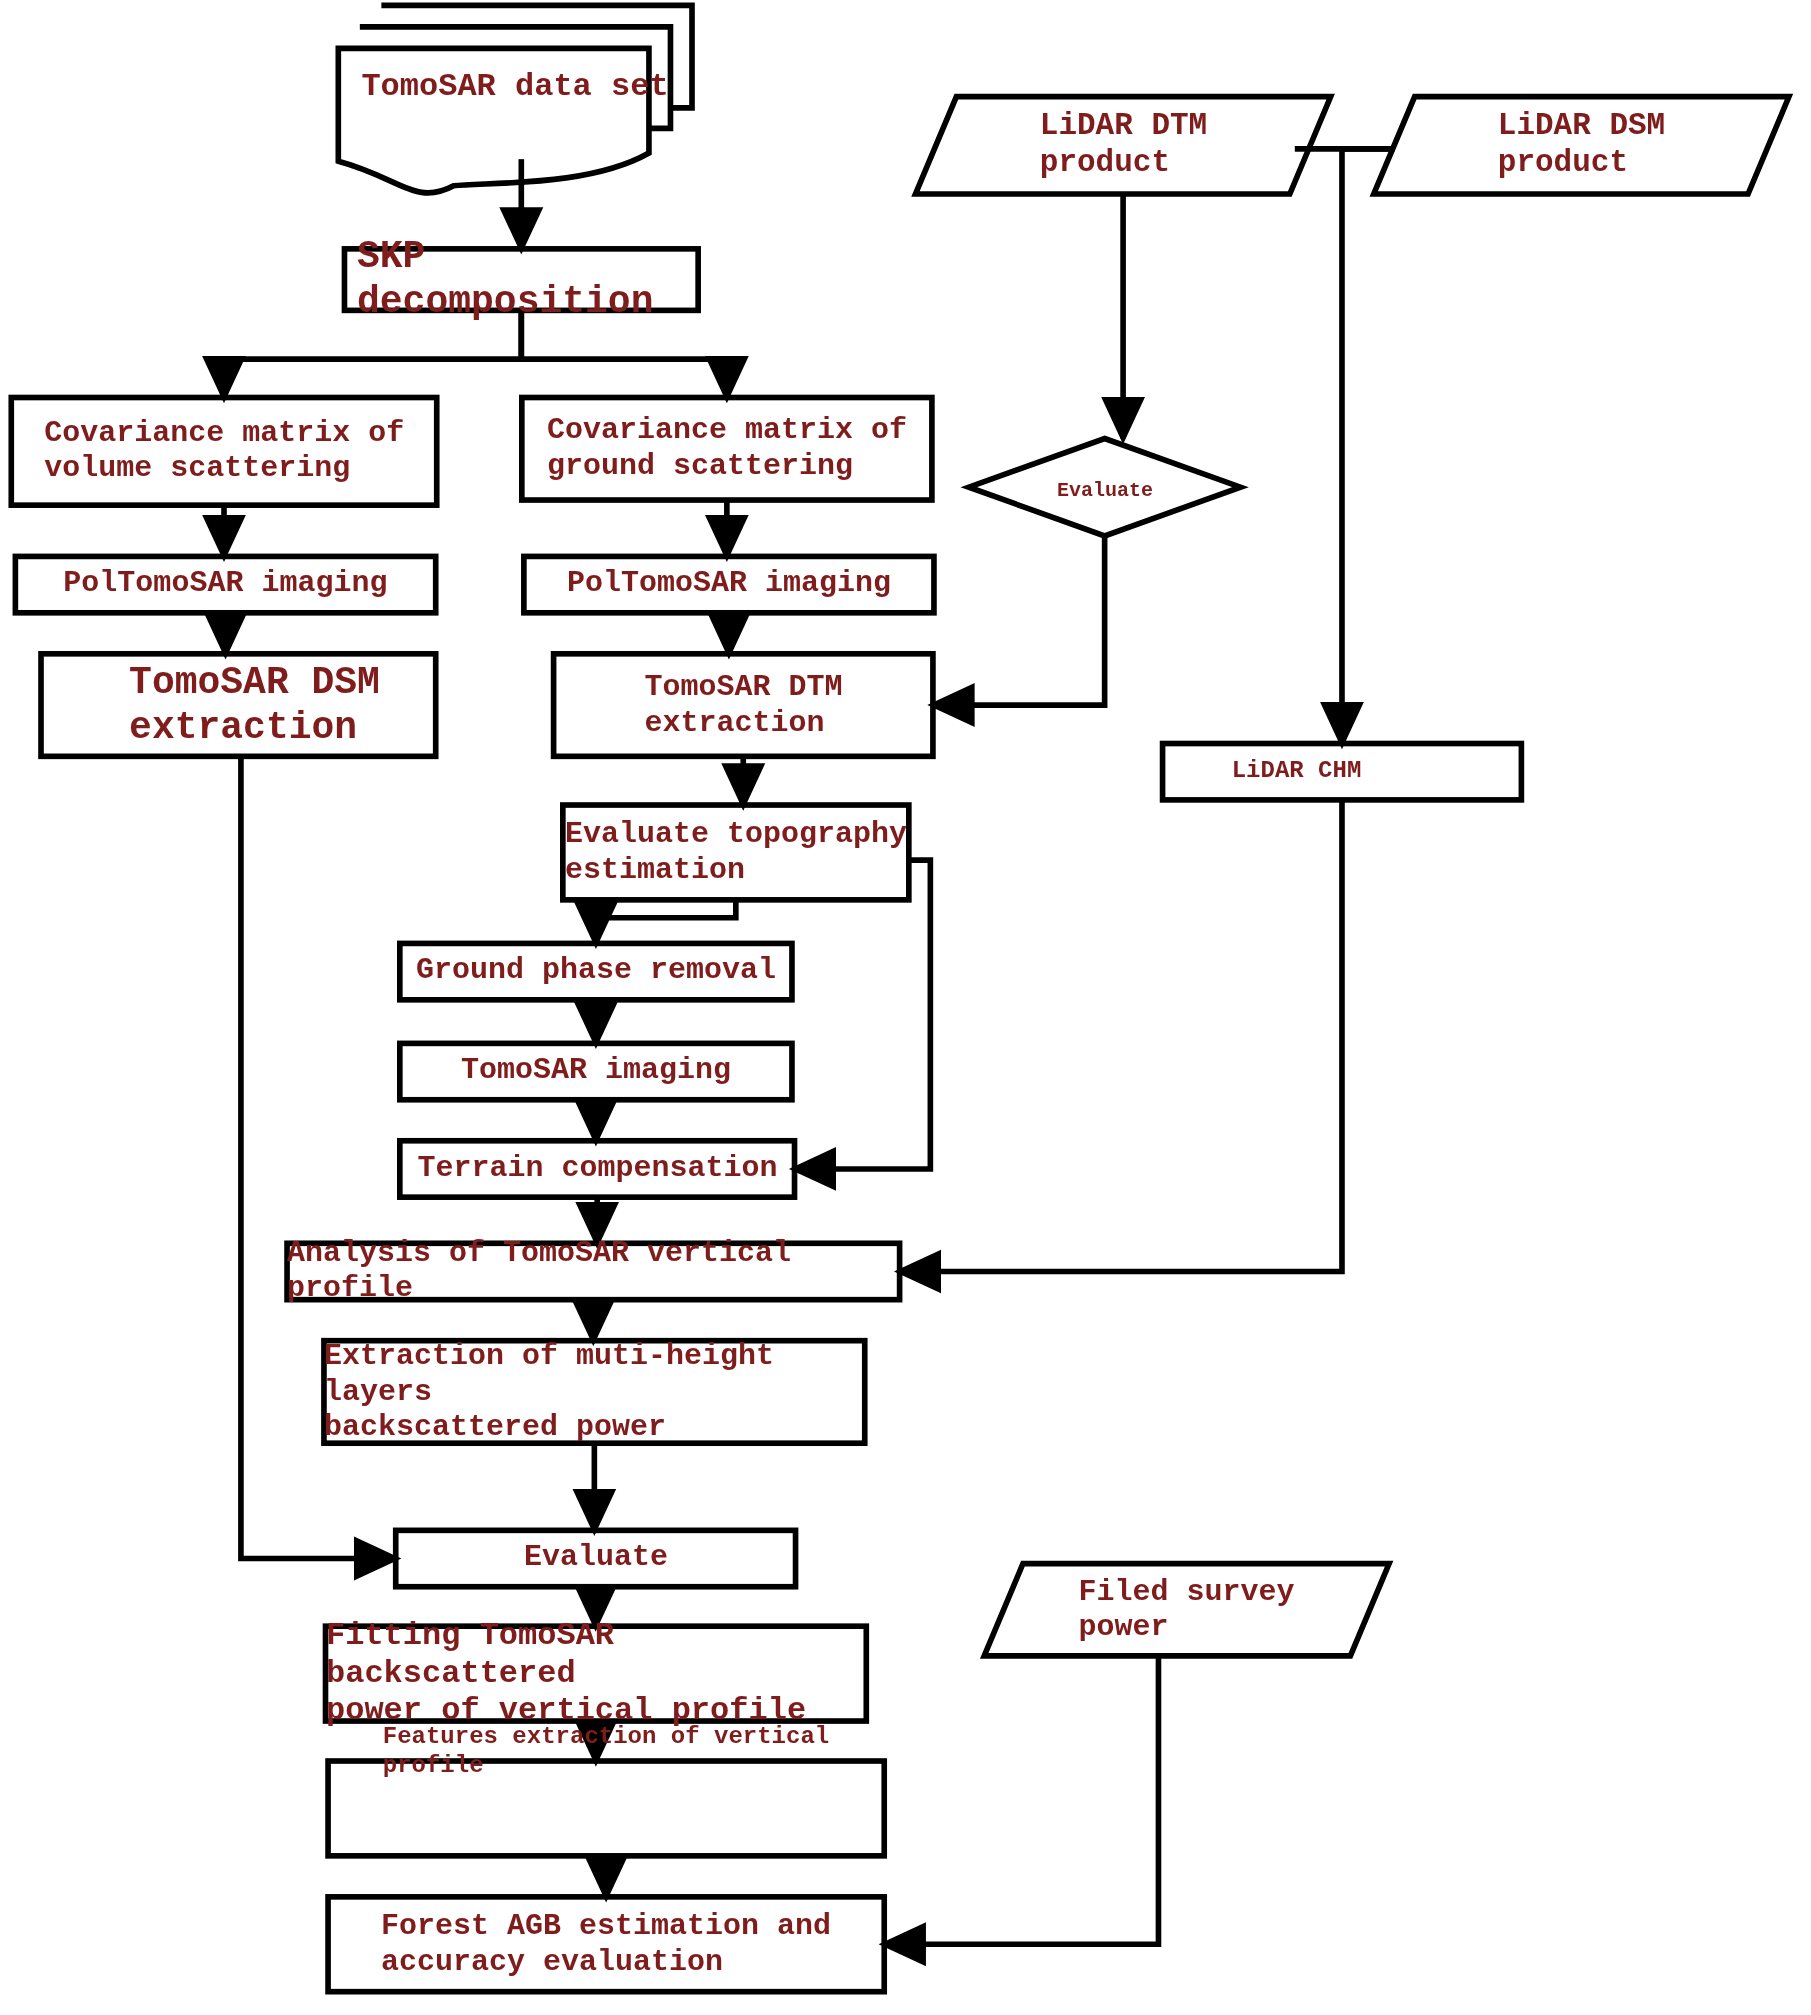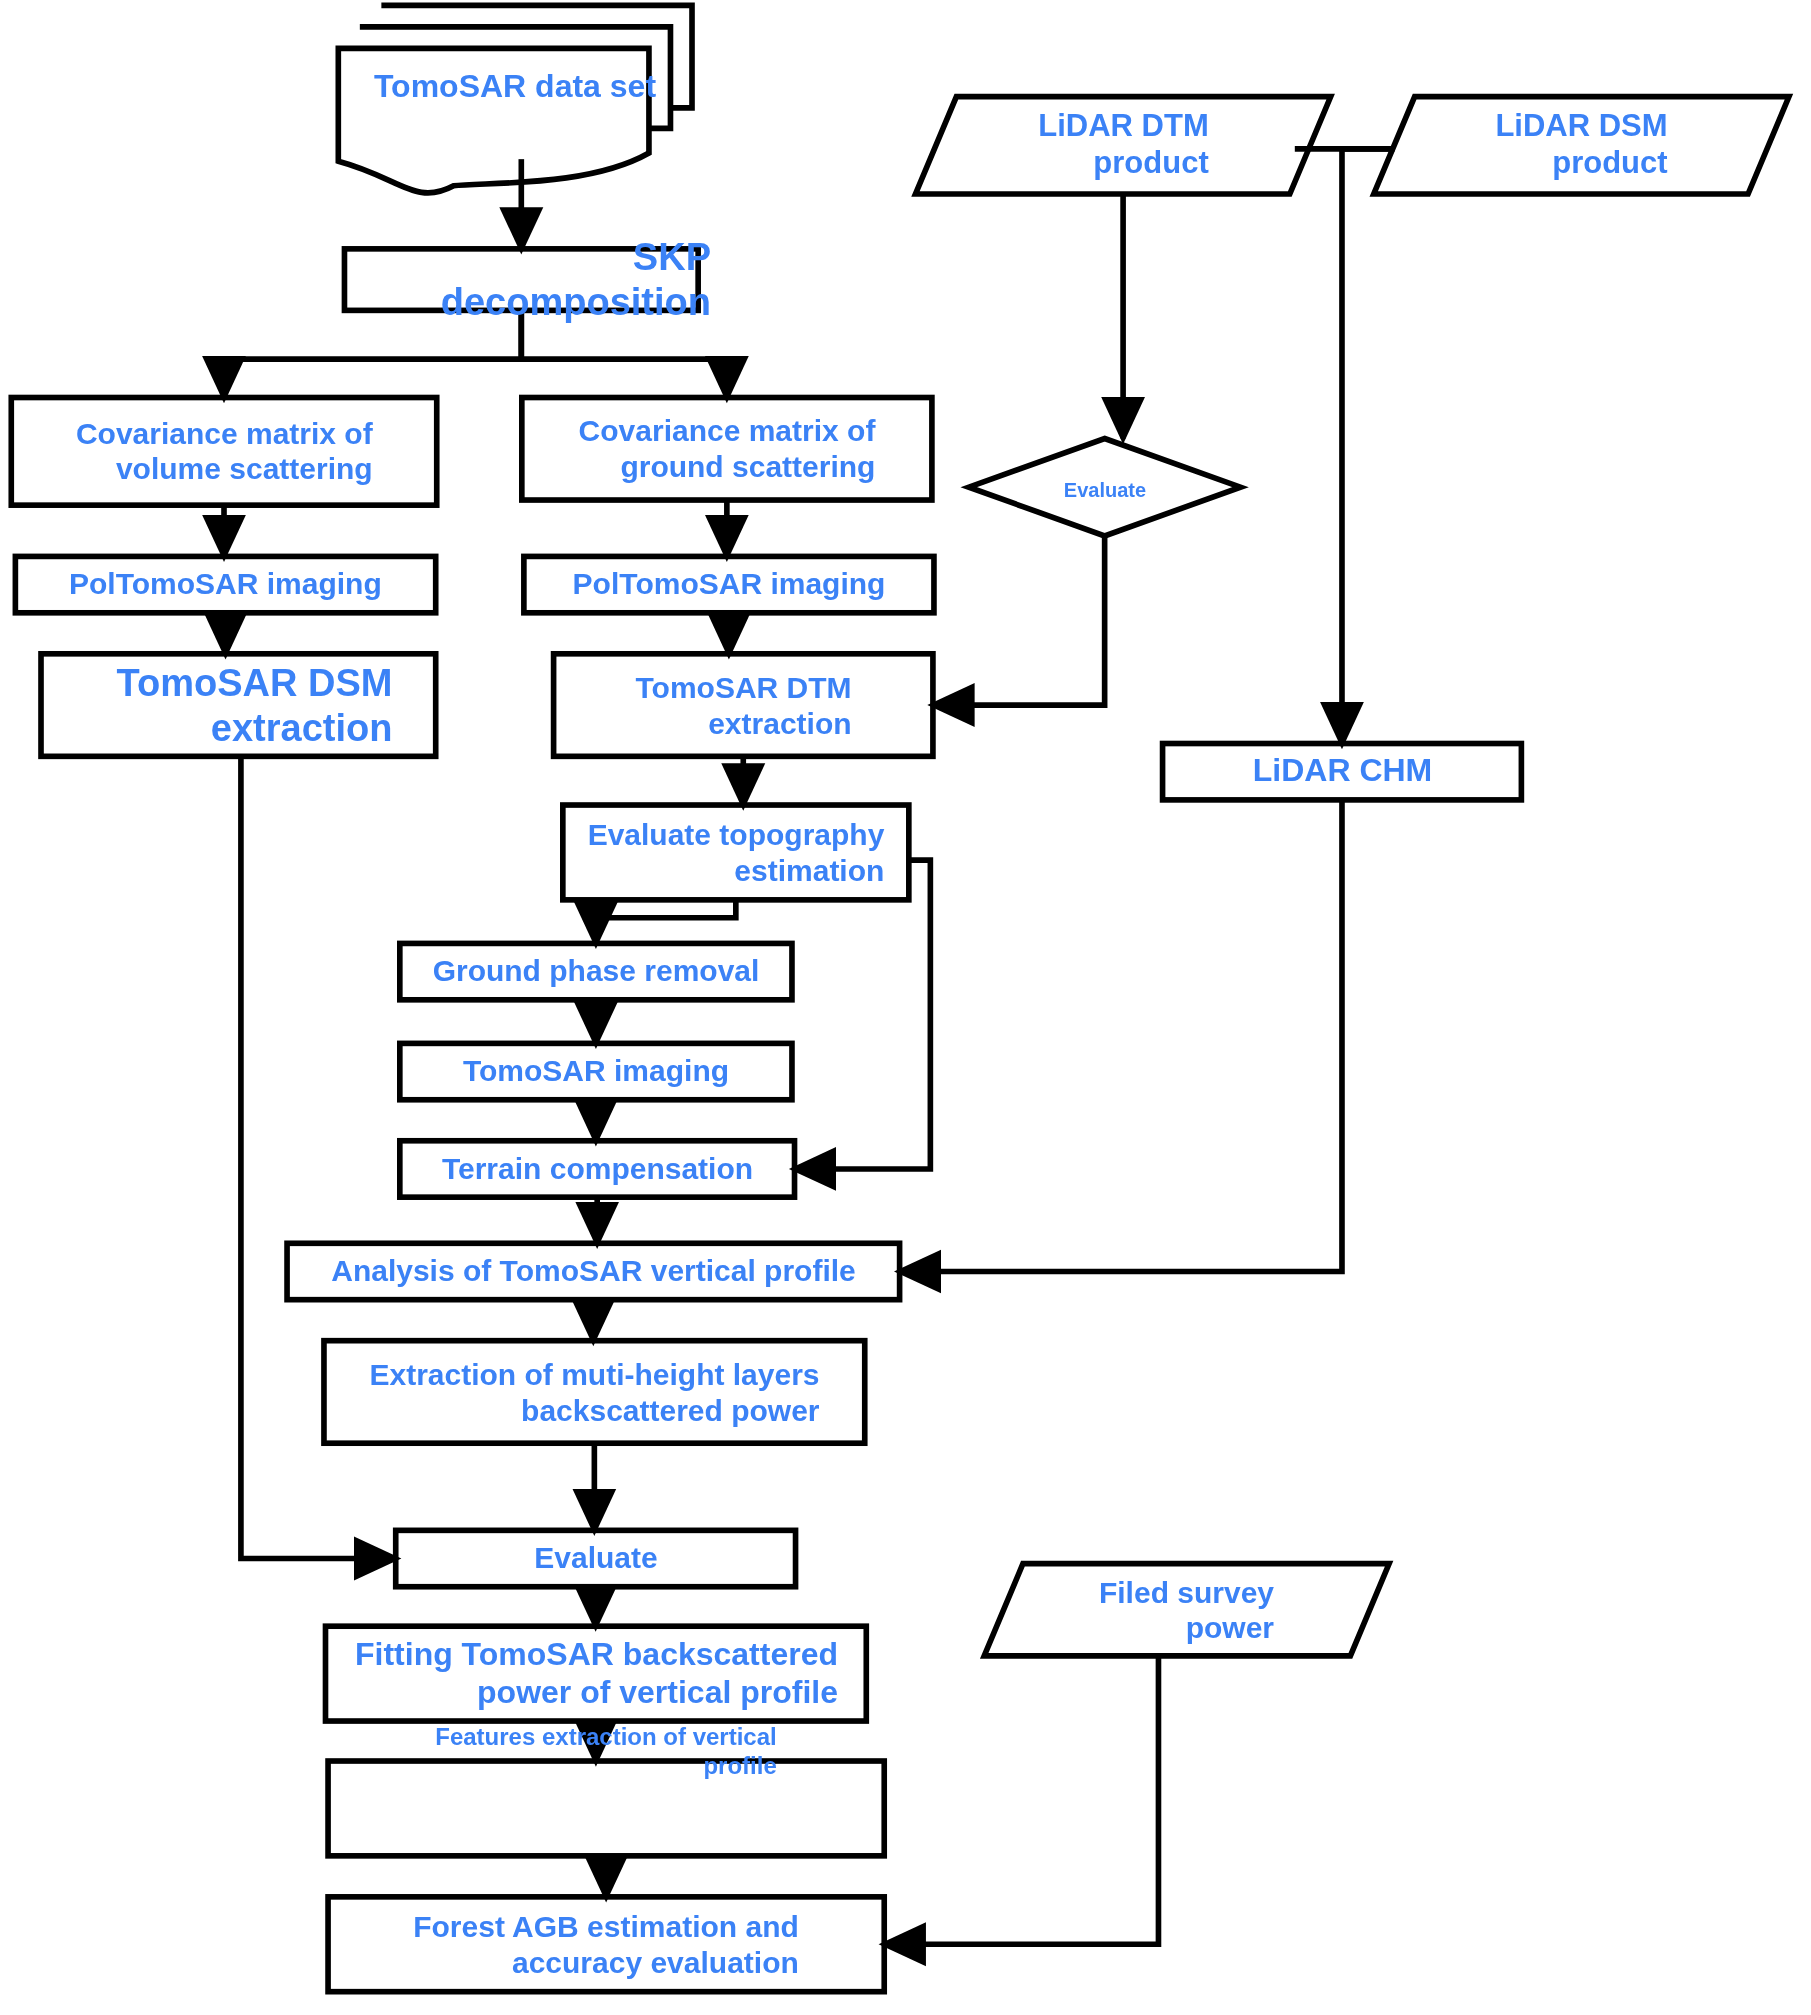--- a/index.html
+++ b/index.html
@@ -4,24 +4,24 @@
 <style>
   html,body{margin:0;padding:0;background:#ffffff;}
   body{font-family:"Liberation Serif", serif;}
   #stage{position:relative;width:1811px;height:2015px;background:#fff;overflow:hidden;}
   #flow{position:absolute;left:0;top:0;width:1811px;height:2015px;}
   .lbl{
     position:absolute;
     display:flex;
     align-items:center;
     justify-content:center;
-    text-align:right;
-    font-family:Liberation Sans, sans-serif;
+    text-align:left;
+    font-family:Liberation Mono, monospace;
     font-weight:bold;
-    color:#3b82f6;
+    color:#7f1d1d;
     line-height:1.18;
     pointer-events:none;
     white-space:pre-line;
   }
 </style>
 </head>
 <body>
 
 <div id="stage">
   <svg id="flow" viewBox="0 0 3533 3930">
@@ -145,21 +145,21 @@
 volume scattering</div>
       <div class="lbl" style="left: 522px; top: 397px; width: 410px; height: 103px; font-size: 30px;">Covariance matrix of
 ground scattering</div>
       <div class="lbl" style="left: 15.4px; top: 556px; width: 420px; height: 56px; font-size: 30px;">PolTomoSAR imaging</div>
       <div class="lbl" style="left: 524px; top: 556px; width: 410px; height: 56px; font-size: 30px;">PolTomoSAR imaging</div>
       <div class="lbl" style="left: 57px; top: 654px; width: 395px; height: 103px; font-size: 38px;">TomoSAR DSM
 extraction</div>
       <div class="lbl" style="left: 554px; top: 654px; width: 379px; height: 103px; font-size: 30px;">TomoSAR DTM
 extraction</div>
       <div class="lbl" style="left: 969px; top: 442px; width: 272px; height: 97px; font-size: 20px;">Evaluate</div>
-      <div class="lbl" style="left: 1163px; top: 743px; width: 359px; height: 56px; font-size: 32px;">LiDAR CHM</div>
+      <div class="lbl" style="left: 1117px; top: 743px; width: 359px; height: 56px; font-size: 24px;">LiDAR CHM</div>
       <div class="lbl" style="left: 563px; top: 805px; width: 346px; height: 95px; font-size: 30px;">Evaluate topography
 estimation</div>
       <div class="lbl" style="left: 400px; top: 943px; width: 392px; height: 56px; font-size: 30px;">Ground phase removal</div>
       <div class="lbl" style="left: 400px; top: 1043px; width: 392px; height: 56px; font-size: 30px;">TomoSAR imaging</div>
       <div class="lbl" style="left: 400px; top: 1141px; width: 395px; height: 56px; font-size: 30px;">Terrain compensation</div>
       <div class="lbl" style="left: 287px; top: 1243px; width: 613px; height: 56px; font-size: 30px;">Analysis of TomoSAR vertical profile</div>
       <div class="lbl" style="left: 324px; top: 1341px; width: 541px; height: 103px; font-size: 30px;">Extraction of muti-height layers
 backscattered power</div>
       <div class="lbl" style="left: 396px; top: 1530px; width: 400px; height: 56px; font-size: 30px;">Evaluate</div>
       <div class="lbl" style="left: 326px; top: 1626px; width: 541px; height: 95px; font-size: 32px;">Fitting TomoSAR backscattered

